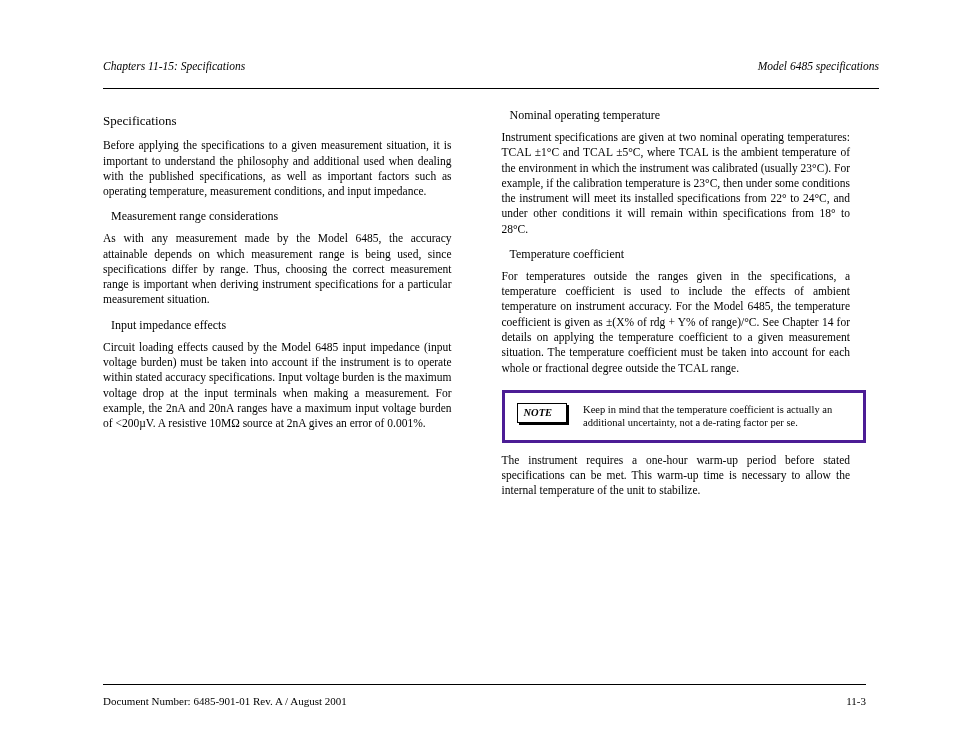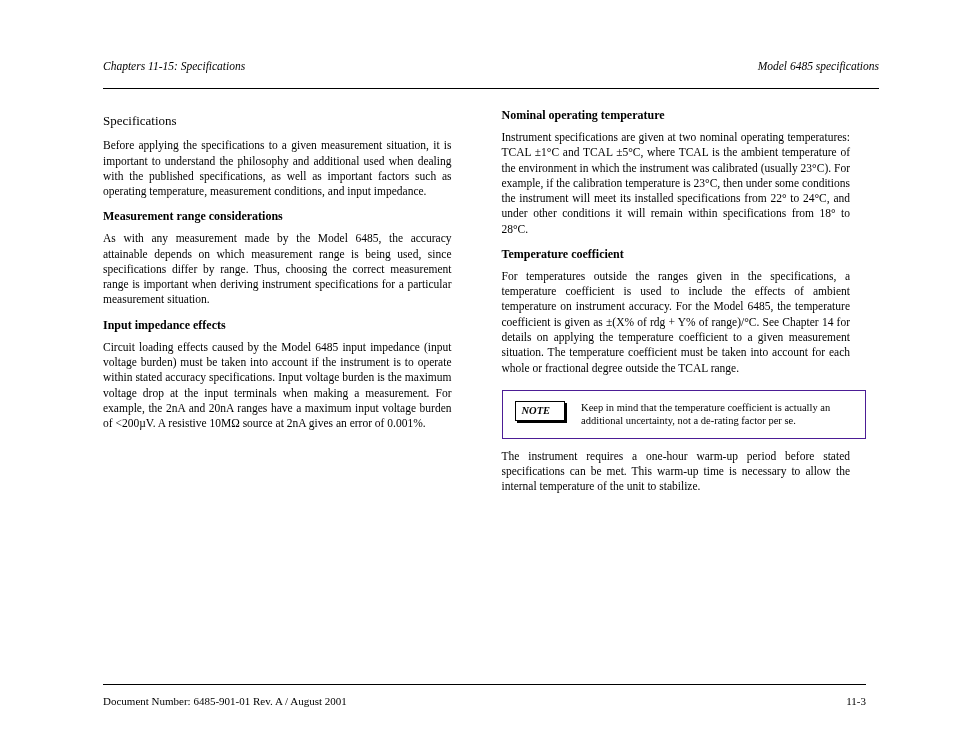--- a/index.html
+++ b/index.html
@@ -46,26 +46,26 @@
     text-align: justify;
     text-indent: 16px;
   }
   .para.first { text-indent: 0; }
   .section-heading {
     font-weight: normal;
     font-size: 13px;
     margin: 14px 0 9px 0;
   }
   .subsection-heading {
-    font-weight: bold;
+    font-weight: normal;
     font-size: 12px;
-    margin: 10px 0 6px 0;
+    margin: 10px 0 6px 8px;
   }
   .note-box {
-    border: 1px solid #4c1d95;
+    border: 3px solid #4c1d95;
     padding: 10px 12px 10px 12px;
     margin: 14px 0 10px 0;
     position: relative;
   }
   .note-label-box {
     border: 1px solid #000;
     display: inline-block;
     padding: 2px 14px 2px 6px;
     font-size: 10.5px;
     font-style: italic;

